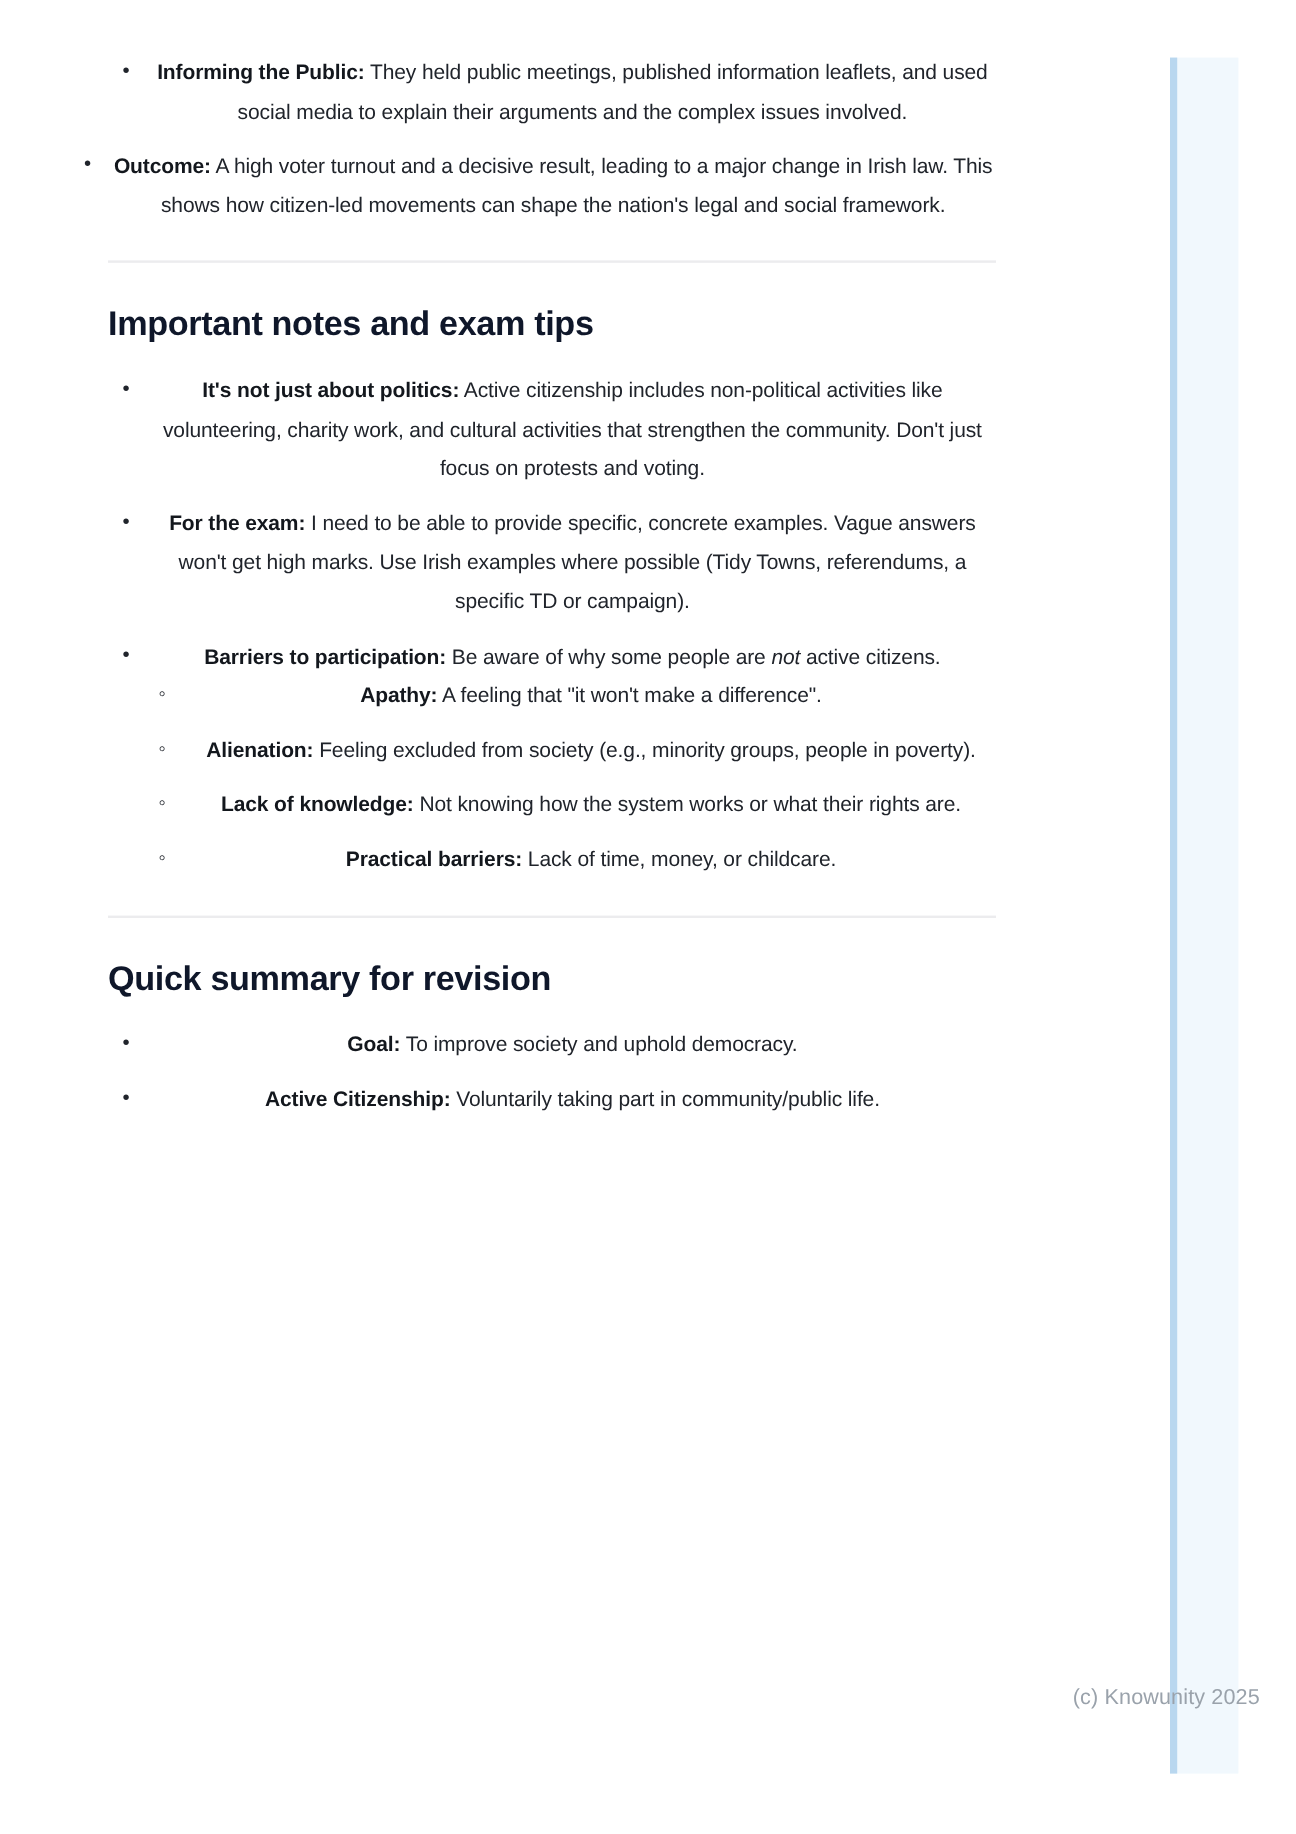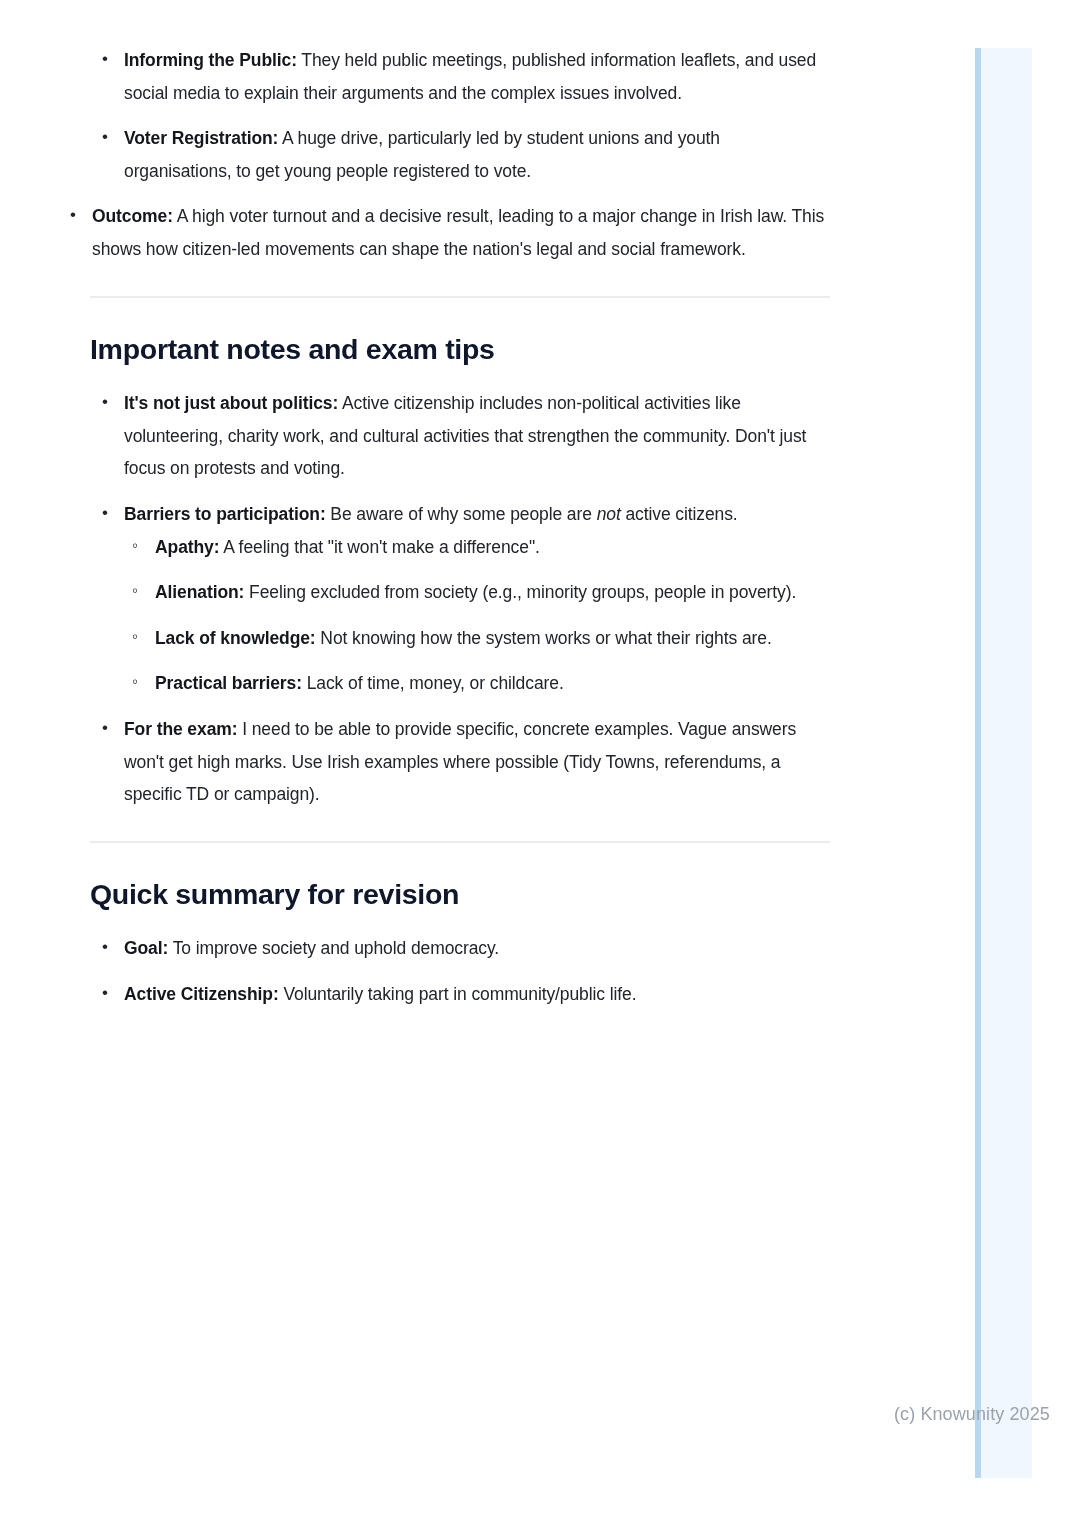--- a/index.html
+++ b/index.html
@@ -49,20 +49,21 @@
     padding: 0;
   }
 
   li.item {
     position: relative;
     font-size: 17.5px;
     line-height: 32.6px;
     color: #20242b;
     margin: 0 0 13px 0;
     letter-spacing: -0.1px;
+    text-align: center;
   }
 
   
   li.b1 {
     padding-left: 34px;
   }
   li.b1::before {
     content: "\2022";
     position: absolute;
     left: 12px;
@@ -153,43 +154,44 @@
 <div class="side-panel"></div>
 
 <div class="page">
 
   <section>
 
     <ul class="lvl1">
       <li class="item b2">
         <b>Informing the Public:</b><span> They held public meetings, published information leaflets, and used social media to explain their arguments and the complex issues involved.</span>
       </li>
-      <li class="item b2">
-        <b>Voter Registration:</b><span> A huge drive, particularly led by student unions and youth organisations, to get young people registered to vote.</span>
-      </li>
     </ul>
 
     <ul class="lvl1 gap-top" style="margin-left:-32px;">
       <li class="item b1">
         <b>Outcome:</b><span> A high voter turnout and a decisive result, leading to a major change in Irish law. This shows how citizen-led movements can shape the nation's legal and social framework.</span>
       </li>
     </ul>
 
   </section>
 
   <hr class="divider">
 
   <section>
 
     <h2 class="section-title">Important notes and exam tips</h2>
 
     <ul class="lvl1">
 
       <li class="item b1">
         <b>It's not just about politics:</b><span> Active citizenship includes non-political activities like volunteering, charity work, and cultural activities that strengthen the community. Don't just focus on protests and voting.</span>
+      </li>
+
+      <li class="item b1 gap-top">
+        <b>For the exam:</b><span> I need to be able to provide specific, concrete examples. Vague answers won't get high marks. Use Irish examples where possible (Tidy Towns, referendums, a specific TD or campaign).</span>
       </li>
 
       <li class="item b1 tight">
         <b>Barriers to participation:</b><span> Be aware of why some people are </span><i>not</i><span> active citizens.</span>
 
         <ul class="lvl2 nest-tight">
           <li class="item b-hollow">
             <b>Apathy:</b><span> A feeling that "it won't make a difference".</span>
           </li>
           <li class="item b-hollow">
@@ -197,24 +199,20 @@
           </li>
           <li class="item b-hollow">
             <b>Lack of knowledge:</b><span> Not knowing how the system works or what their rights are.</span>
           </li>
           <li class="item b-hollow">
             <b>Practical barriers:</b><span> Lack of time, money, or childcare.</span>
           </li>
         </ul>
       </li>
 
-      <li class="item b1 gap-top">
-        <b>For the exam:</b><span> I need to be able to provide specific, concrete examples. Vague answers won't get high marks. Use Irish examples where possible (Tidy Towns, referendums, a specific TD or campaign).</span>
-      </li>
-
 
     </ul>
   </section>
 
   <hr class="divider">
 
   <section>
 
     <h2 class="section-title">Quick summary for revision</h2>
 

